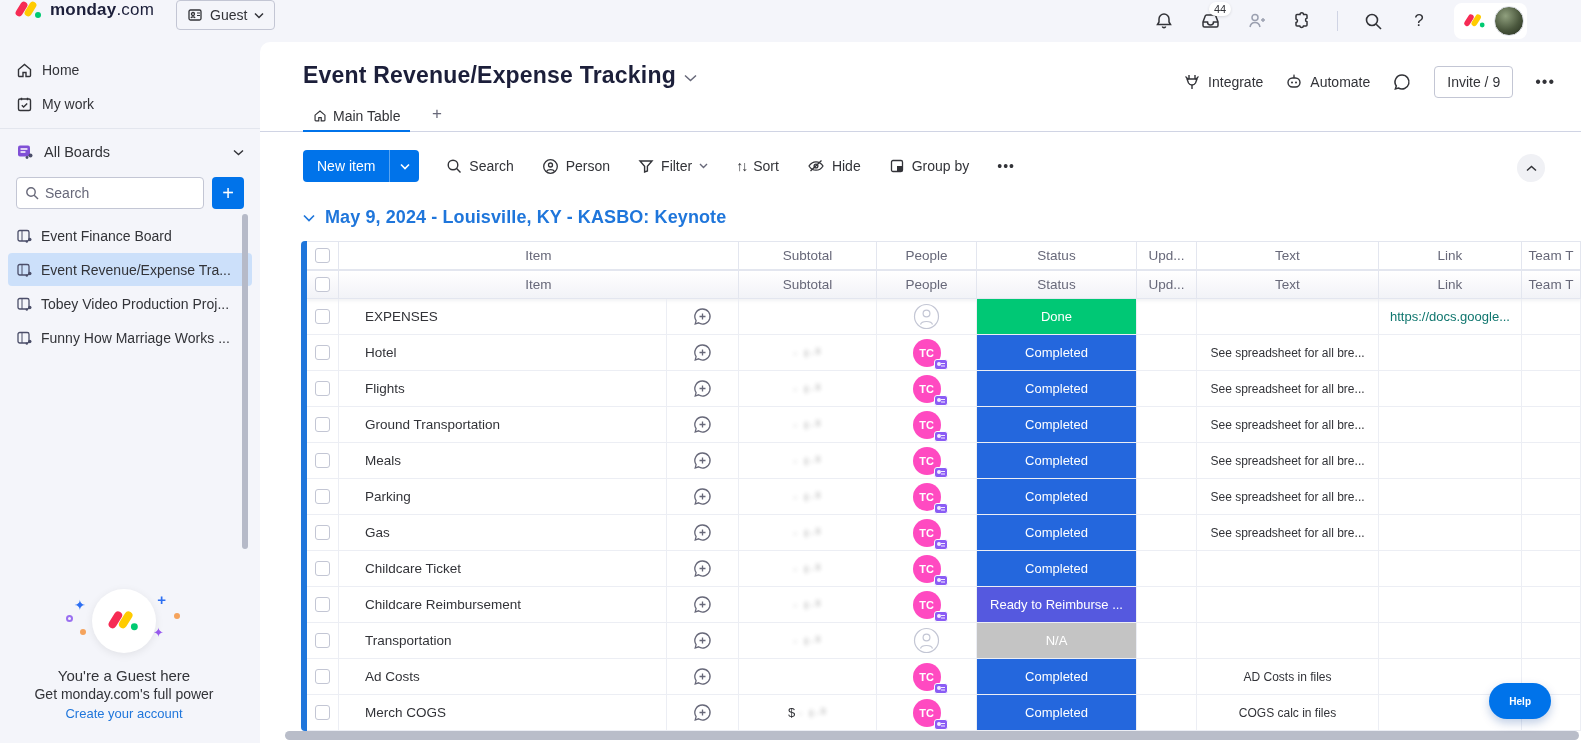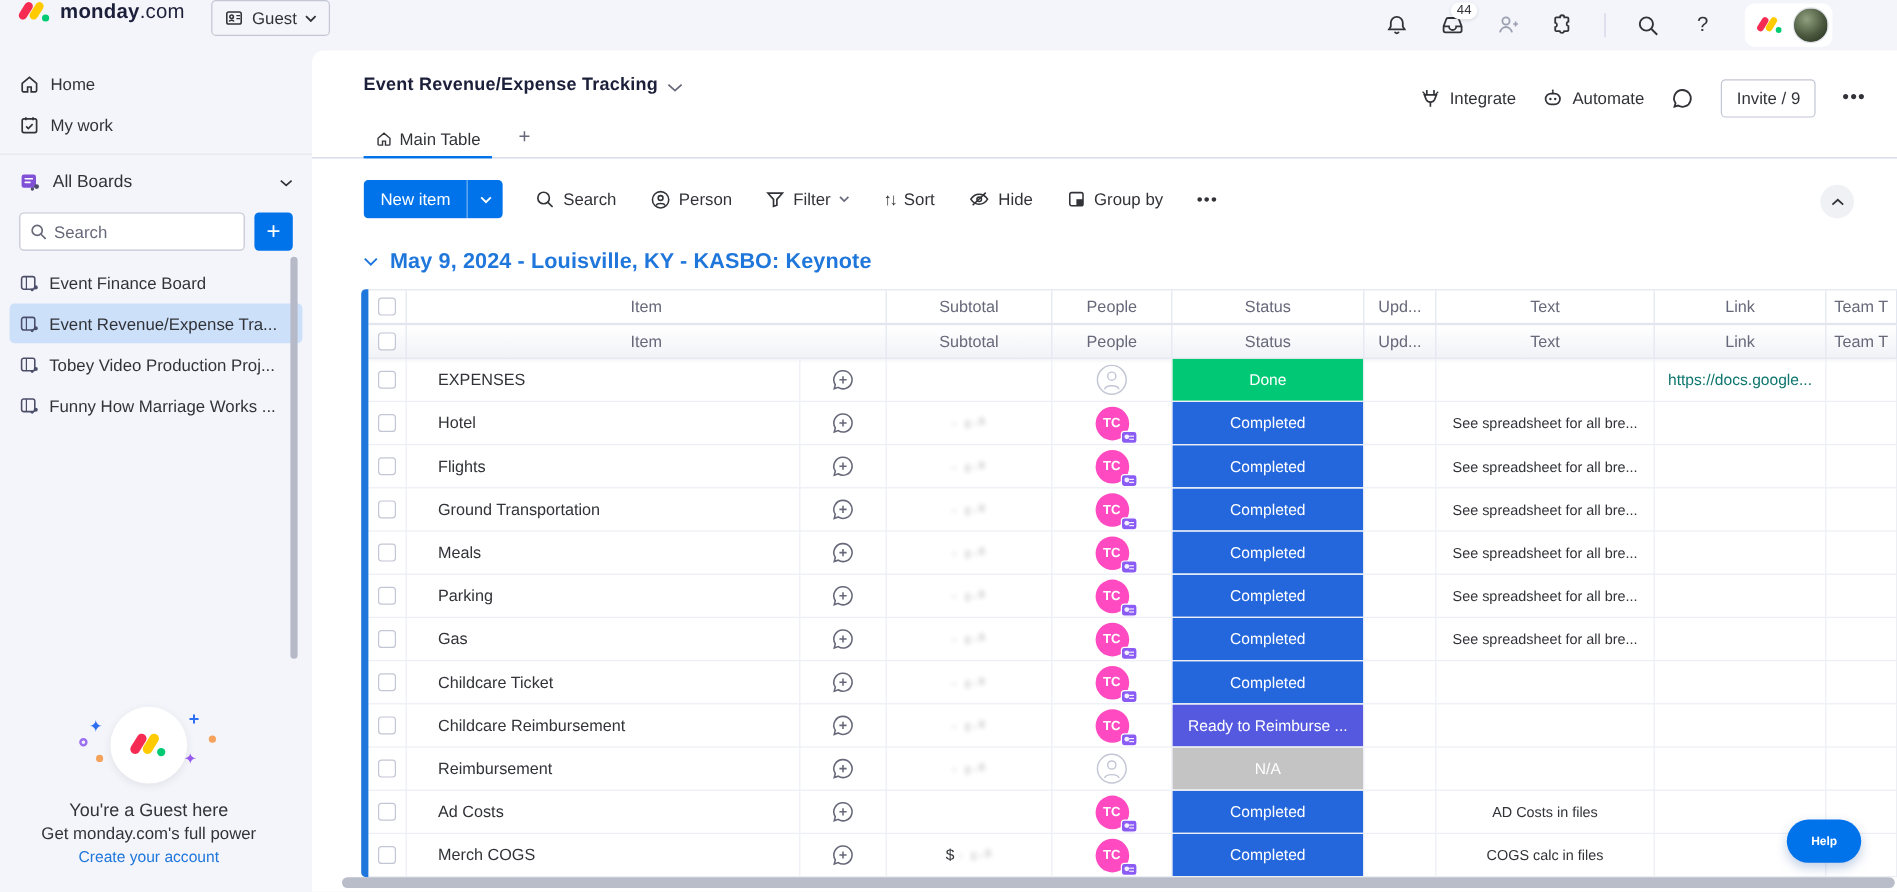--- a/index.html
+++ b/index.html
@@ -51,21 +51,21 @@
   .sp4 { right:18px; top:2px; color:#2d6ff2; font-weight:bold; font-size:15px; }
   .sp5 { right:4px; top:24px; width:6px; height:6px; background:#f5a35c; border-radius:50%; }
   .sp6 { right:20px; top:36px; color:#9a5cf0; font-size:13px; }
   .promo-title { font-size:15px; color:#323338; margin-bottom:2px; }
   .promo-sub { font-size:14px; color:#323338; margin-bottom:4px; }
   .promo-link { font-size:13px; color:#1f76db; cursor:pointer; }
 
   
   .panel { position:absolute; left:260px; top:42px; right:0; bottom:0; background:#fff; border-top-left-radius:10px; }
   .board-title-row { position:absolute; left:43px; top:20px; display:flex; align-items:center; gap:8px; }
-  .board-title { font-size:15px; font-weight:bold; color:#1c1f3a; letter-spacing:.2px; }
+  .board-title { font-size:23px; font-weight:bold; color:#1c1f3a; letter-spacing:.2px; }
   .title-chev { color:#676879; margin-top:4px; }
   .header-actions { position:absolute; right:26px; top:24px; display:flex; align-items:center; gap:22px; font-size:14px; color:#323338; }
   .haction { display:flex; align-items:center; gap:7px; cursor:pointer; }
   .invite-btn { border:1px solid #c3c6d4; border-radius:4px; height:32px; padding:0 12px; display:flex; align-items:center; background:#fff; font-size:14px; color:#323338; cursor:pointer; }
   .dots { font-size:16px; letter-spacing:1px; color:#323338; cursor:pointer; }
 
   .tabs-row { position:absolute; left:0; right:0; top:60px; height:30px; border-bottom:1px solid #d0d4e4; }
   .tab { position:absolute; left:43px; top:0; height:30px; display:flex; align-items:center; gap:6px; font-size:14px; color:#323338; padding:0 10px; border-bottom:2px solid #0073ea; cursor:pointer; }
   .tab-add { position:absolute; left:172px; top:2px; font-size:17px; color:#676879; cursor:pointer; }
 
@@ -743,21 +743,21 @@
             </div>
             <div class="cell"></div>
             <div class="cell textc"></div>
             <div class="cell linkc"></div>
             <div class="cell"></div>
           </div>
           <div class="drow">
             <div class="cell cb">
               <span class="checkbox"></span>
             </div>
-            <div class="cell item">Reimbursement</div>
+            <div class="cell item">Transportation</div>
             <div class="cell chat">
               <span>
                 <svg width="21" height="21" viewBox="0 0 21 21" fill="none" stroke="#676879" stroke-width="1.3">
                   <path d="M10.5 3a7.5 7.5 0 1 1-4 13.8L3.2 18l.9-3.4A7.5 7.5 0 0 1 10.5 3z"></path>
                   <path d="M10.5 7.5v6M7.5 10.5h6"></path>
                 </svg>
               </span>
             </div>
             <div class="cell">
               <span class="smudge"></span>

